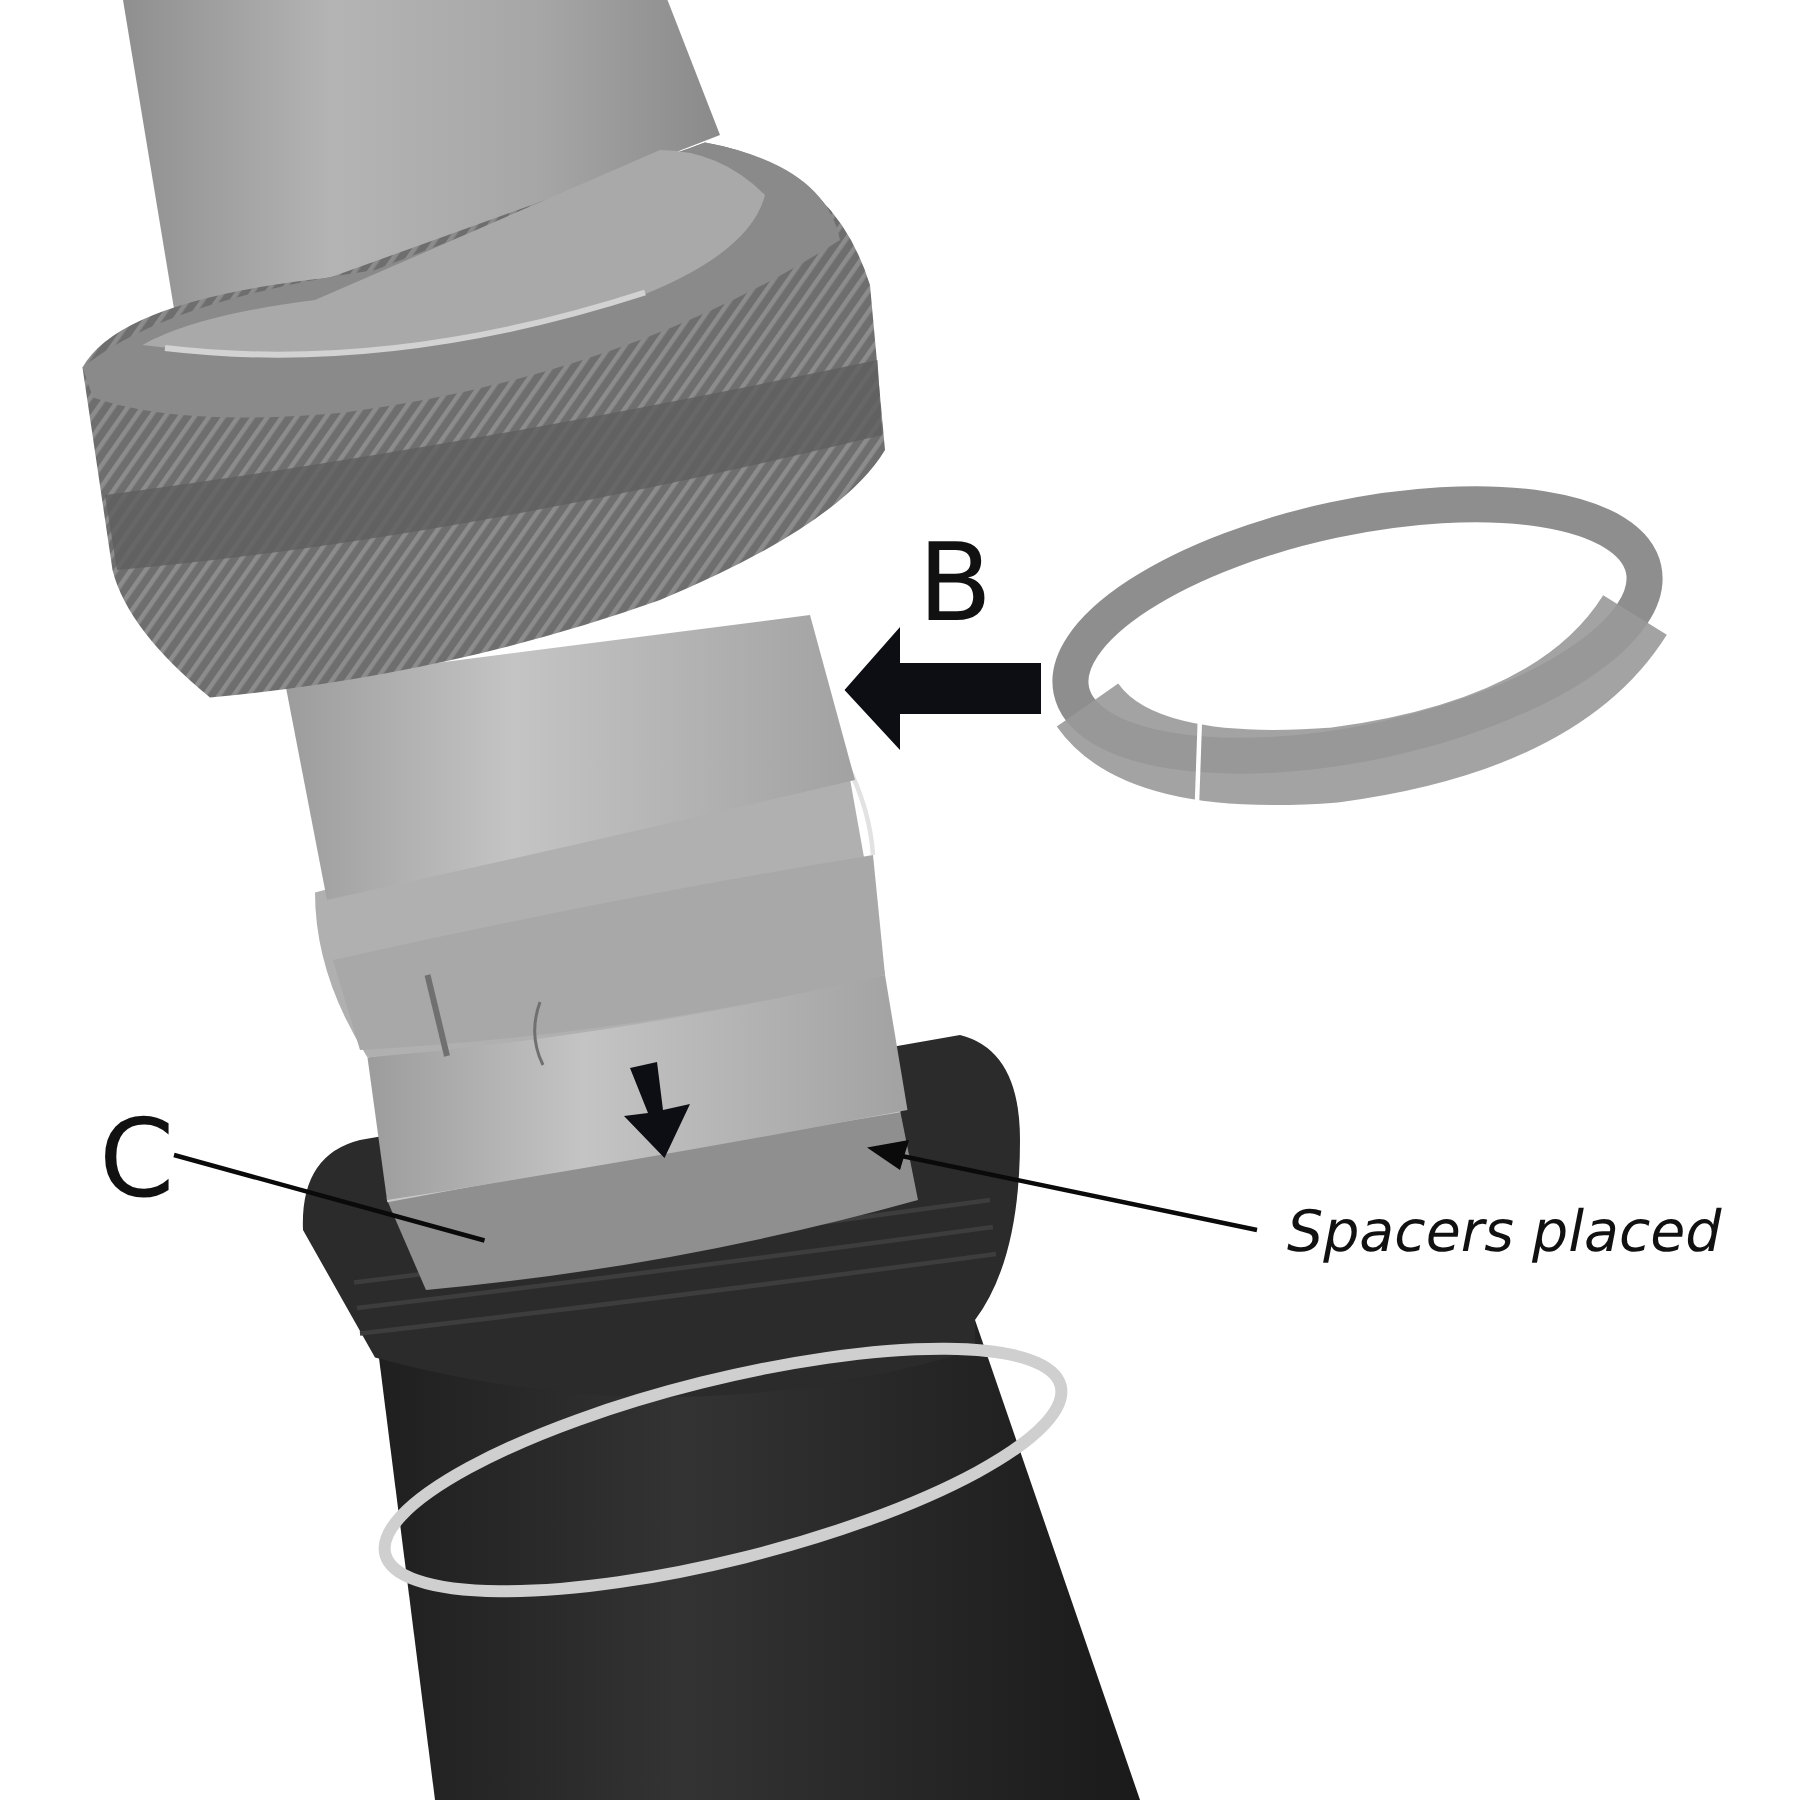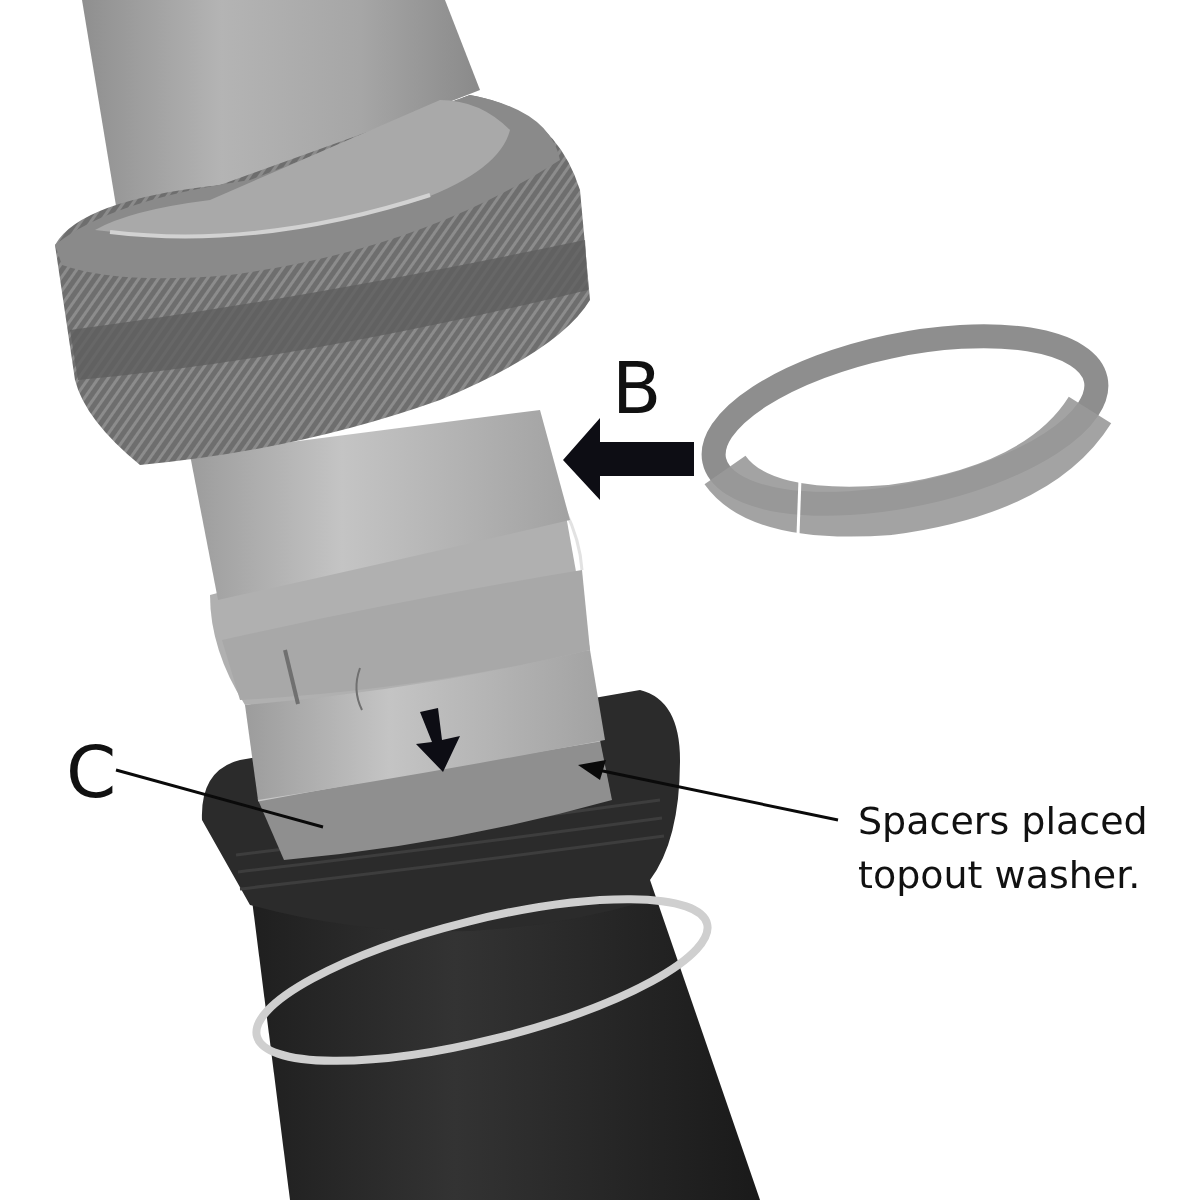--- a/index.html
+++ b/index.html
@@ -3,21 +3,21 @@
   <meta charset="utf-8">
   <style>
     html, body { margin: 0; padding: 0; background: #ffffff; }
     body { width: 1200px; height: 1200px; position: relative; overflow: hidden;
            font-family: "DejaVu Sans", "Liberation Sans", sans-serif; }
     #stage { position: absolute; left: 0; top: 0; width: 1200px; height: 1200px; }
     .label { position: absolute; color: #111111; }
     .label-b { left: 612px; top: 352px; font-size: 72px; line-height: 1; }
     .label-c { left: 66px; top: 736px; font-size: 72px; line-height: 1; }
     .callout { left: 858px; top: 794px; font-size: 38px; line-height: 54px; }
-    .callout div { white-space: nowrap; }
+    .callout div { white-space: nowrap; font-style: italic; }
   </style>
 </head>
 <body>
 
 <svg id="stage" width="1200" height="1200" viewBox="0 0 1200 1200" xmlns="http://www.w3.org/2000/svg">
   <defs>
     <linearGradient id="shaftGrad" x1="0" y1="0" x2="1" y2="0">
       <stop offset="0" stop-color="#8f8f8f"></stop>
       <stop offset="0.35" stop-color="#b4b4b4"></stop>
       <stop offset="0.7" stop-color="#a6a6a6"></stop>
@@ -110,14 +110,13 @@
     <line x1="598" y1="770" x2="838" y2="820" stroke="#0a0a0a" stroke-width="3"></line>
     <polygon points="578,765 606,760 600,780" fill="#0a0a0a"></polygon>
   </g>
 </svg>
 
 <div class="label label-b">B</div>
 <div class="label label-c">C</div>
 
 <div class="label callout">
   <div>Spacers placed</div>
-  <div>topout washer.</div>
 </div>
 
 </body></html>

